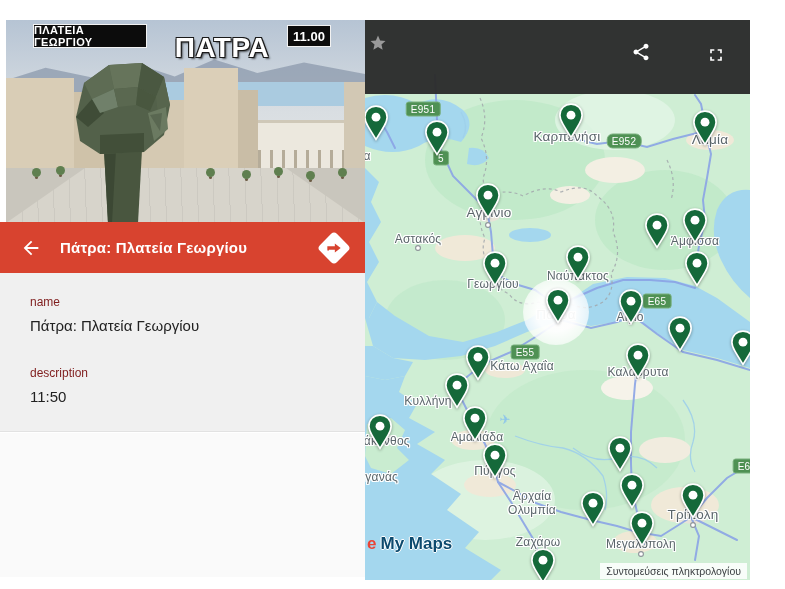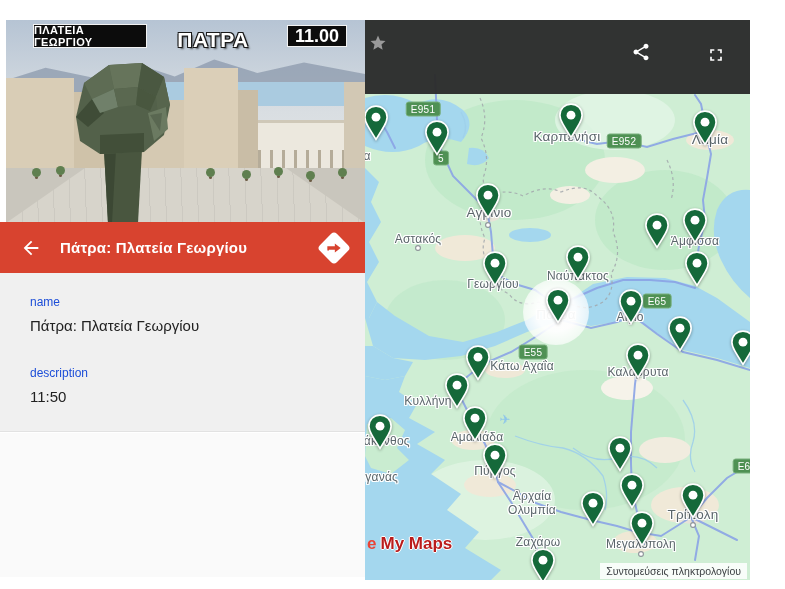--- a/index.html
+++ b/index.html
@@ -20,33 +20,33 @@
   .arcade{position:absolute;left:0;bottom:0;width:100%;height:45%;background-image:repeating-linear-gradient(90deg,#b5ac99 0 3px,transparent 3px 12px)}
   .plaza{position:absolute;left:0;top:148px;width:359px;height:55px;background:#c9c6bd}
   .plaza-center{position:absolute;left:0;top:0;width:100%;height:100%;background:#d7d4cb;
     clip-path:polygon(22% 0,78% 0,100% 100%,0 100%);
     background-image:repeating-linear-gradient(88deg,rgba(0,0,0,.05) 0 1px,transparent 1px 16px)}
   .tree{position:absolute;width:9px;height:9px;border-radius:50%;background:#5f7f4f;box-shadow:0 5px 0 -3px #6b5b44}
   .fist-svg{position:absolute;left:58px;top:35px}
   .ov{position:absolute;display:flex;align-items:center;justify-content:center;color:#fff;font-weight:700}
   .ov-box{background:#0c0c0c;border:1px solid #f2f2f2}
   .ov1{left:27px;top:4px;width:114px;height:24px;font-size:11px;letter-spacing:.4px}
-  .ov2{left:183px;top:6px;width:48px;height:28px;font-size:21px;letter-spacing:.5px;
+  .ov2{left:183px;top:14px;width:66px;height:28px;font-size:28px;letter-spacing:.5px;
     text-shadow:-1px -1px 0 #1a1a1a,1px -1px 0 #1a1a1a,-1px 1px 0 #1a1a1a,1px 1px 0 #1a1a1a,2px 2px 2px rgba(0,0,0,.6)}
-  .ov3{left:281px;top:5px;width:60px;height:22px;font-size:18px}
+  .ov3{left:281px;top:5px;width:44px;height:22px;font-size:13px}
 
   .hdr{position:absolute;left:0;top:222px;width:365px;height:51px;background:var(--red);display:flex;align-items:center;color:#fff}
   .back-btn{margin-left:20px;display:flex;align-items:center;cursor:pointer}
   .hdr-title{margin-left:18px;font-size:15px;font-weight:700;letter-spacing:.2px}
   .dir-btn{margin-left:auto;margin-right:12px;position:relative;width:38px;height:38px;cursor:pointer}
   .dir-diamond{position:absolute;left:7px;top:7px;width:24px;height:24px;background:#fff;border-radius:4px;transform:rotate(45deg)}
   .dir-arrow{position:absolute;left:9px;top:9px}
 
   .fields{position:absolute;left:0;top:273px;width:365px;height:159px;background:#f0f0f0;border-bottom:1px solid #e2e2e2}
-  .flabel{position:absolute;left:30px;font-size:12px;color:#1d4ed8}
+  .flabel{position:absolute;left:30px;font-size:12px;color:#7f1d1d}
   .fvalue{position:absolute;left:30px;font-size:15px;color:#212121}
   .lower{position:absolute;left:0;top:433px;width:365px;height:144px;background:#fafafa}
 
   
   .map{position:absolute;left:365px;top:20px;width:385px;height:560px;overflow:hidden;background:var(--land);cursor:grab}
   .mapbg{position:absolute;left:0;top:0;z-index:1}
   .labels-layer,.badges-layer,.pins-layer{position:absolute;left:0;top:0;width:100%;height:100%;pointer-events:none}
   .labels-layer{z-index:3}.badges-layer{z-index:4}.pins-layer{z-index:6}
   .map-label{position:absolute;transform:translate(-50%,-50%);font-size:12px;color:#5b666b;white-space:pre;text-align:center;line-height:1.15;letter-spacing:.2px;
     text-shadow:1px 0 0 #fff,-1px 0 0 #fff,0 1px 0 #fff,0 -1px 0 #fff,1px 1px 0 #fff,-1px -1px 0 #fff,1px -1px 0 #fff,-1px 1px 0 #fff}
@@ -55,21 +55,21 @@
   .road-badge{position:absolute;transform:translate(-50%,-50%);background:var(--badge);color:#fff;font-size:10px;font-weight:400;padding:1px 4px;border-radius:3px;border:1px solid #79b07d;letter-spacing:.3px}
   .sel-circle{position:absolute;z-index:5;width:66px;height:66px;margin:-33px 0 0 -33px;border-radius:50%;
     background:radial-gradient(circle,rgba(255,255,255,.95) 42%,rgba(255,255,255,.72) 68%,rgba(255,255,255,0) 100%)}
   .pin{position:absolute;width:26px;height:36px;margin:-17px 0 0 -13px;pointer-events:auto;cursor:pointer;filter:drop-shadow(0 1px 1.5px rgba(0,0,0,.35))}
   .toolbar{position:absolute;left:0;top:0;width:385px;height:74px;background:rgba(43,43,43,.96);z-index:20;display:block}
   .tb-star{position:absolute;left:4px;top:14px;cursor:pointer}
   .tb-share{position:absolute;left:266px;top:22px;cursor:pointer}
   .tb-full{position:absolute;left:341px;top:25px;cursor:pointer}
   .attr{position:absolute;left:2px;top:514px;z-index:8;font-size:17px;white-space:nowrap}
   .attr .g-e{color:#ea4335;font-weight:700}
-  .attr .mymaps{color:#b91c1c;font-weight:700;margin-left:4px;cursor:pointer;
+  .attr .mymaps{color:#0c4a6e;font-weight:700;margin-left:4px;cursor:pointer;
     text-shadow:1px 0 0 #fff,-1px 0 0 #fff,0 1px 0 #fff,0 -1px 0 #fff}
   .kb{position:absolute;right:3px;top:543px;z-index:9;background:rgba(255,255,255,.85);color:#3c4043;font-size:10.5px;padding:2px 6px;cursor:pointer}
 </style>
 </head>
 <body>
 
 <div class="panel">
 
   <div class="photo">
     <div class="mountains"></div>
@@ -242,23 +242,23 @@
       <div class="map-label" style="left: 276px; top: 525px;">Μεγαλόπολη</div>
       <div class="map-label big" style="left: 328px; top: 495px;">Τρίπολη</div>
       <div class="map-label" style="left: 2px; top: 137px;">α</div>
       <div class="map-label plane" style="left: 140px; top: 400px;">✈</div>
     </div>
 
   <div class="badges-layer">
 
   <div class="road-badge" style="left: 58px; top: 89px;">E951</div>
       <div class="road-badge" style="left: 76px; top: 138px;">5</div>
-      <div class="road-badge" style="left: 259px; top: 121px;">E952</div>
+      <div class="road-badge" style="left: 259px; top: 121px; border-radius: 6px;">E952</div>
       <div class="road-badge" style="left: 292px; top: 281px;">E65</div>
-      <div class="road-badge" style="left: 168px; top: 332px;">E55</div>
+      <div class="road-badge" style="left: 160px; top: 332px;">E55</div>
       <div class="road-badge" style="left: 382px; top: 446px;">E65</div>
     </div>
 
   <div class="sel-circle" style="left: 191px; top: 292px;"></div>
 
   <div class="pins-layer">
 
   <div class="pin" style="left: 11px; top: 102px;">
         <svg width="26" height="36" viewBox="0 0 24 34">
           <path d="M12 1C6 1 1.5 5.6 1.5 11.5 C1.5 16 5 21.5 12 32.5 C19 21.5 22.5 16 22.5 11.5 C22.5 5.6 18 1 12 1Z" fill="var(--pin)" stroke="#fff" stroke-width="1.6"></path>

